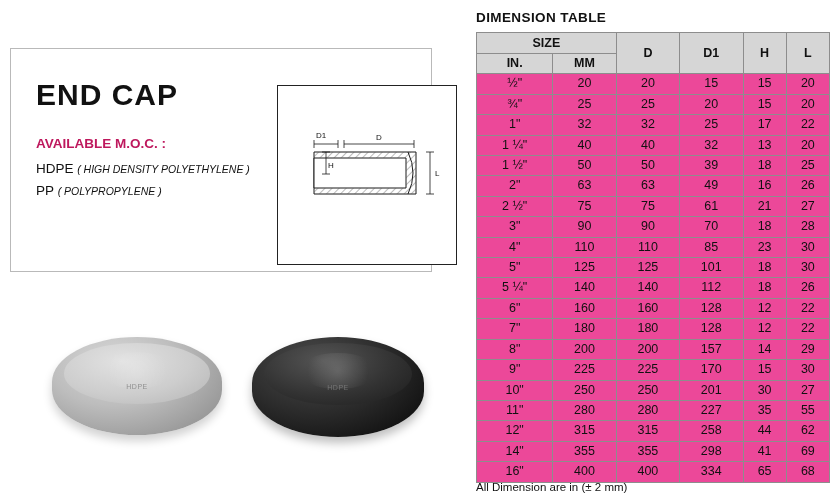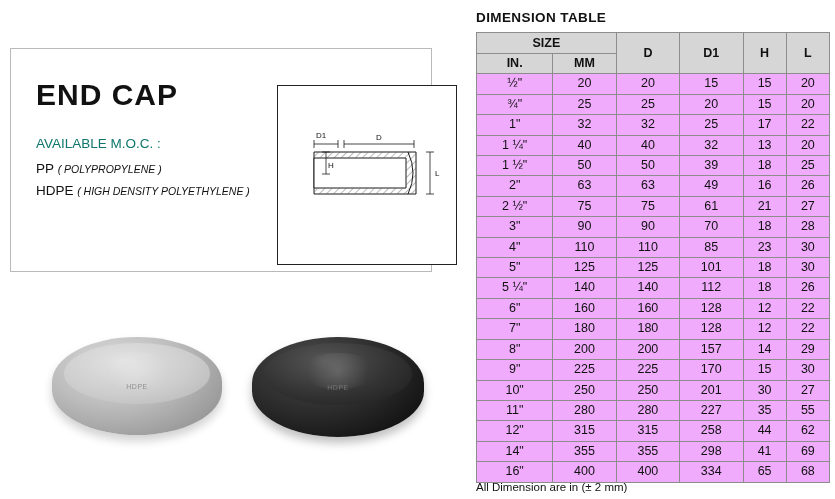--- a/index.html
+++ b/index.html
@@ -44,22 +44,22 @@
     font-size: 30px;
     font-weight: bold;
     letter-spacing: 1px;
     color: #111111;
   }
   .moc-heading {
     position: absolute;
     left: 36px;
     top: 136px;
     font-size: 13.5px;
-    font-weight: normal;
-    color: #0f766e;
+    font-weight: bold;
+    color: #be185d;
   }
   .moc-list {
     position: absolute;
     left: 36px;
     top: 158px;
     font-size: 13px;
     line-height: 21px;
     color: #111111;
   }
   .moc-list .mat {
@@ -169,21 +169,21 @@
     font-weight: bold;
     letter-spacing: 0.4px;
     color: #111111;
   }
   table.dim {
     position: absolute;
     left: 4px;
     top: 32px;
     border-collapse: collapse;
     width: 354px;
-    background: #f0abfc;
+    background: #ec4899;
     padding-left: 39px;
   }
   table.dim th, table.dim td {
     border: 1px solid #8d8d8d;
     text-align: center;
     font-size: 12.5px;
     padding: 0;
     height: 19.4px;
     line-height: 19.4px;
     color: #111111;
@@ -220,26 +220,26 @@
   <div class="left-panel">
 
     <div class="card-outline"></div>
 
     <div class="product-title">END CAP</div>
 
     <div class="moc-heading">AVAILABLE M.O.C. :</div>
 
     <div class="moc-list">
       <div>
+        <span class="mat">HDPE</span>
+        <span class="desc">( HIGH DENSITY POLYETHYLENE )</span>
+      </div>
+      <div>
         <span class="mat">PP</span>
         <span class="desc">( POLYPROPYLENE )</span>
-      </div>
-      <div>
-        <span class="mat">HDPE</span>
-        <span class="desc">( HIGH DENSITY POLYETHYLENE )</span>
       </div>
     </div>
 
     <div class="drawing-box">
       <svg class="drawing-svg" width="176" height="176" viewBox="0 0 176 176">
 
         <g stroke="#1a1a1a" stroke-width="1" fill="none">
 
           <path d="M 36 66 L 138 66 L 138 108 L 36 108 Z" fill="#ffffff"></path>
 

